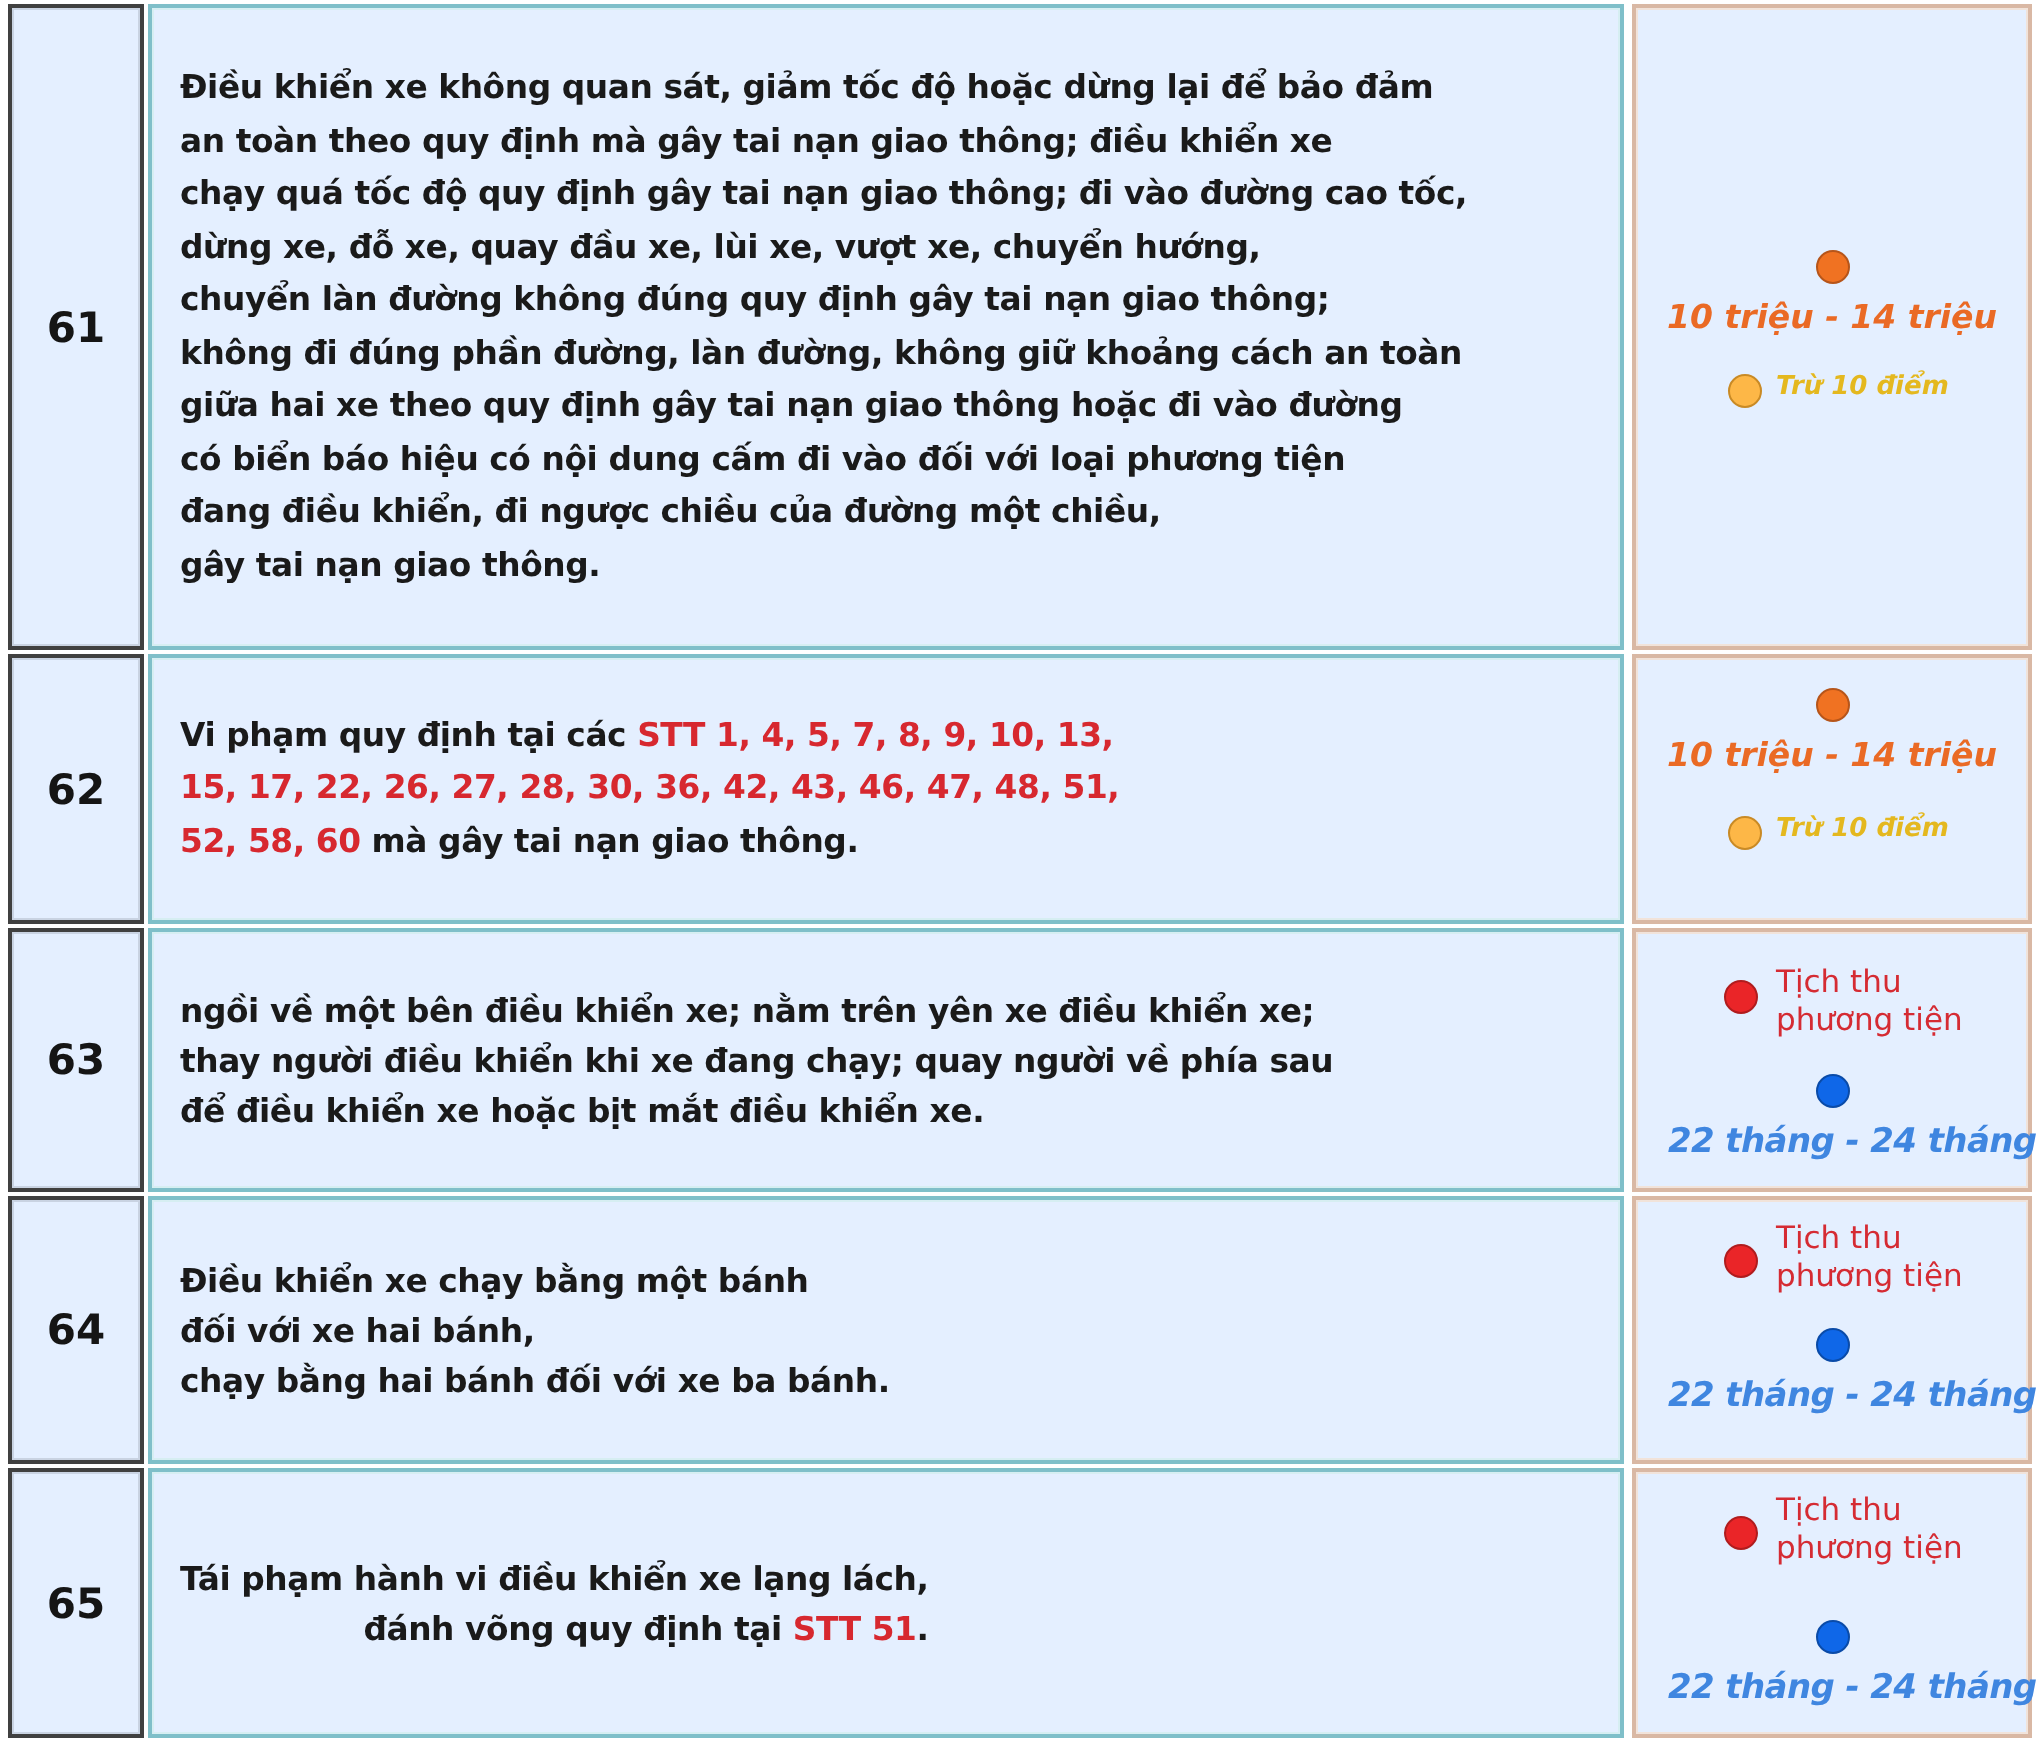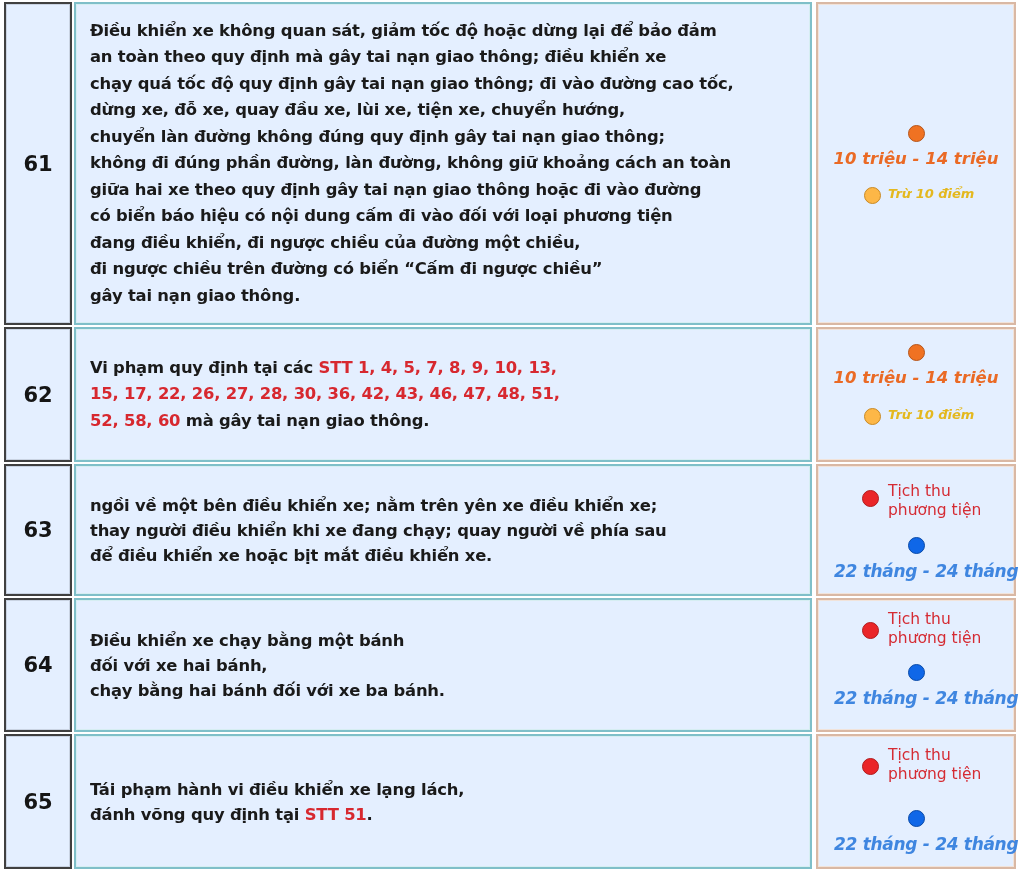--- a/index.html
+++ b/index.html
@@ -27,27 +27,26 @@
 
 <div class="row" style="top:2px;height:323px;">
   <div class="cell stt">
       <span>61</span>
     </div>
   <div class="cell desc">
     <div class="txt">
       <div>Điều khiển xe không quan sát, giảm tốc độ hoặc dừng lại để bảo đảm</div>
       <div>an toàn theo quy định mà gây tai nạn giao thông; điều khiển xe</div>
       <div>chạy quá tốc độ quy định gây tai nạn giao thông; đi vào đường cao tốc,</div>
-      <div>dừng xe, đỗ xe, quay đầu xe, lùi xe, tiện xe, chuyển hướng,</div>
+      <div>dừng xe, đỗ xe, quay đầu xe, lùi xe, vượt xe, chuyển hướng,</div>
       <div>chuyển làn đường không đúng quy định gây tai nạn giao thông;</div>
       <div>không đi đúng phần đường, làn đường, không giữ khoảng cách an toàn</div>
       <div>giữa hai xe theo quy định gây tai nạn giao thông hoặc đi vào đường</div>
       <div>có biển báo hiệu có nội dung cấm đi vào đối với loại phương tiện</div>
       <div>đang điều khiển, đi ngược chiều của đường một chiều,</div>
-      <div>đi ngược chiều trên đường có biển “Cấm đi ngược chiều”</div>
       <div>gây tai nạn giao thông.</div>
     </div>
   </div>
   <div class="cell pen">
     <div class="dot orange" style="left:90px;top:121px;"></div>
     <div class="fine" style="top:145px;">10 triệu - 14 triệu</div>
     <div class="dot yellow" style="left:46px;top:183px;"></div>
     <div class="points" style="left:70px;top:182px;">Trừ 10 điểm</div>
   </div>
 </div>
@@ -113,21 +112,21 @@
     <div class="dot blue" style="left:90px;top:64px;"></div>
     <div class="months" style="top:88px;">22 tháng - 24 tháng</div>
   </div>
 </div>
 
 <div class="row" style="top:734px;height:135px;">
   <div class="cell stt">
       <span>65</span>
     </div>
   <div class="cell desc">
-    <div class="txt" style="line-height:25px;">
+    <div class="txt" style="line-height:25px;text-align:right;">
       <div>Tái phạm hành vi điều khiển xe lạng lách,</div>
       <div><span>đánh võng quy định tại </span><span class="red">STT 51</span><span>.</span></div>
     </div>
   </div>
   <div class="cell pen">
     <div class="dot red" style="left:44px;top:22px;"></div>
     <div class="confis" style="left:70px;top:10px;">
       <div>Tịch thu</div>
       <div>phương tiện</div>
     </div>

